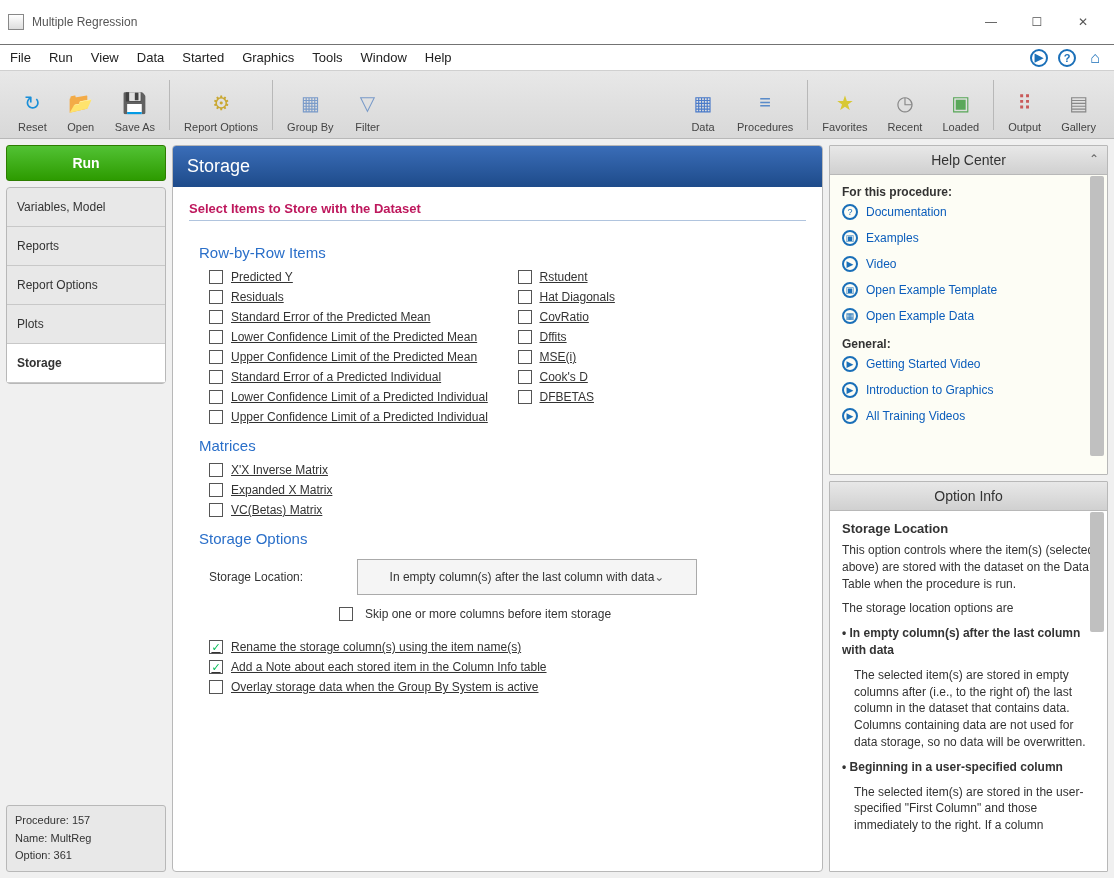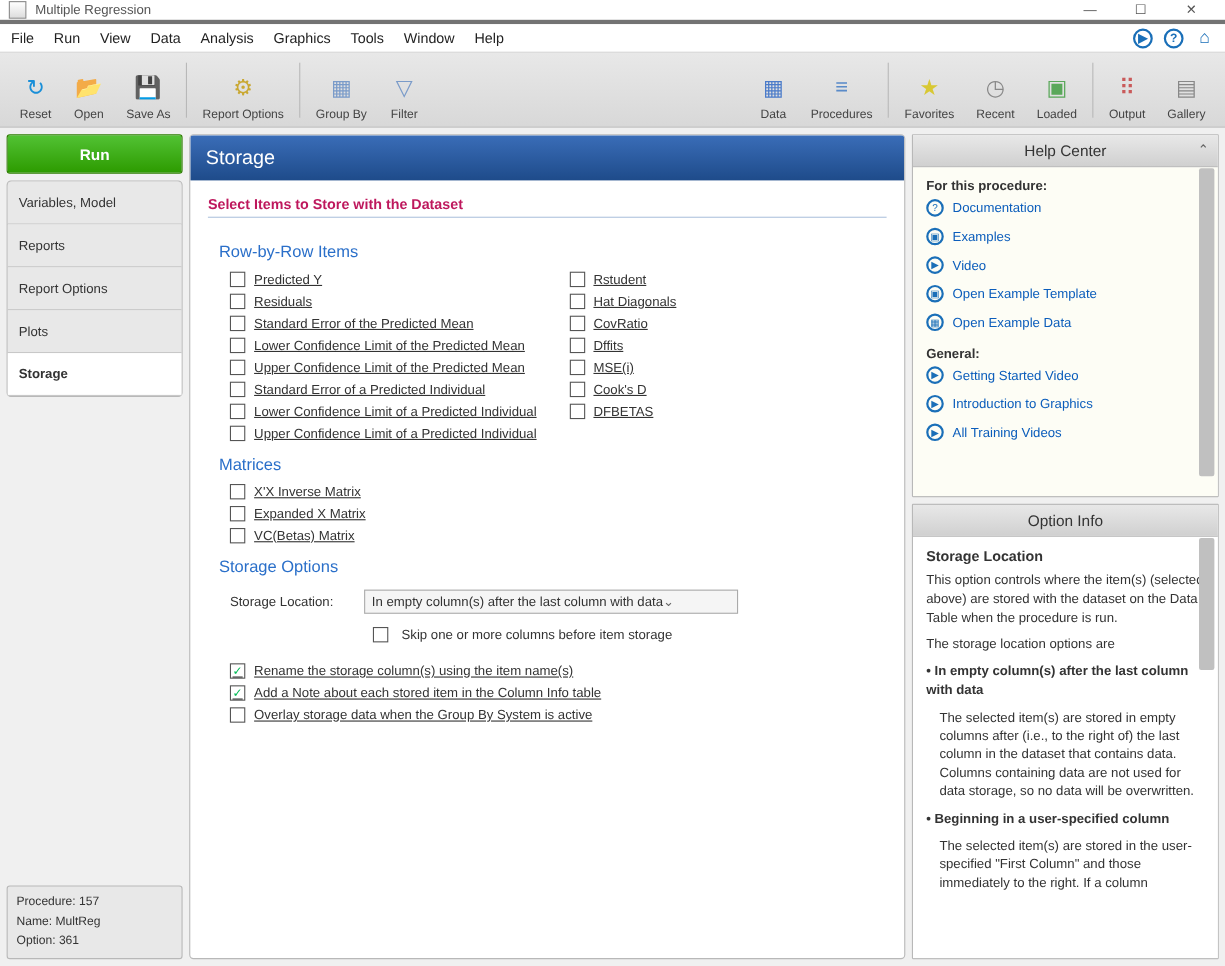--- a/index.html
+++ b/index.html
@@ -1,17 +1,17 @@
 <!DOCTYPE html>
 <html><head>
 <meta charset="utf-8">
 <style>
 * { box-sizing: border-box; margin: 0; padding: 0; font-family: "Segoe UI", Tahoma, sans-serif; }
 body { width: 1114px; height: 878px; background: #f0f0f0; overflow: hidden; display: flex; flex-direction: column; }
-.titlebar { height: 22px; background: #fff; display: flex; align-items: center; padding: 0 8px; border-bottom: 4px solid #737373; }
+.titlebar { height: 45px; background: #fff; display: flex; align-items: center; padding: 0 8px; border-bottom: 1px solid #737373; }
 .titlebar .icon { width: 16px; height: 16px; margin-right: 8px; border: 1px solid #888; display: inline-block; background: linear-gradient(#fff,#ddd); }
 .titlebar .title { font-size: 12px; color: #555; flex: 1; }
 .winbtns { display: flex; gap: 0; }
 .winbtn { width: 46px; height: 30px; display: flex; align-items: center; justify-content: center; color: #555; font-size: 12px; }
 .menubar { height: 26px; background: #fff; display: flex; align-items: center; padding: 0 10px; gap: 18px; font-size: 13px; color: #222; border-bottom: 1px solid #d0d0d0; }
 .menubar .spacer { flex: 1; }
 .menubar .righticons { display: flex; gap: 10px; color: #1a6fb8; }
 .righticon { width: 18px; height: 18px; border-radius: 50%; border: 2px solid #1a6fb8; display: flex; align-items: center; justify-content: center; font-size: 11px; font-weight: bold; }
 .toolbar { height: 68px; background: linear-gradient(#e8e8e8,#d8d8d8); display: flex; align-items: center; padding: 4px 8px; gap: 0; border-bottom: 1px solid #b8b8b8; }
 .tbtn { display: flex; flex-direction: column; align-items: center; justify-content: flex-end; padding: 2px 10px; height: 60px; font-size: 11px; color: #444; gap: 4px; position: relative; }
@@ -31,21 +31,21 @@
 .panelbody { padding: 14px 16px; font-size: 12px; color: #333; overflow-y: auto; }
 .sectiontitle { color: #be185d; font-weight: bold; font-size: 13px; border-bottom: 1px solid #b0c4de; padding-bottom: 4px; margin-bottom: 23px; }
 .grouptitle { color: #2a6fc9; font-size: 15px; margin: 10px 0 6px 10px; }
 .checkrow { display: flex; align-items: center; gap: 8px; padding: 3px 0 3px 20px; text-decoration: underline; }
 .checkbox { width: 14px; height: 14px; border: 1.5px solid #555; background: #fff; display: inline-flex; align-items: center; justify-content: center; font-size: 11px; color: #0b5; }
 .checkbox.checked::after { content: "✓"; }
 .twocol { display: flex; }
 .twocol > div { flex: 1; }
 .formrow { display: flex; align-items: center; gap: 12px; padding: 6px 0 6px 20px; }
 .formrow label { width: 110px; }
-.select { width: 340px; height: 22px; border: 1px solid #aaa; background: #f5f5f5; padding: 2px 6px; font-size: 12px; display: flex; align-items: center; justify-content: flex-start; }
+.select { width: 340px; height: 36px; border: 1px solid #aaa; background: #f5f5f5; padding: 2px 6px; font-size: 12px; display: flex; align-items: center; justify-content: center; margin-left: 26px; }
 .select::after { content: "⌄"; color: #666; font-size: 12px; }
 .rightcol { width: 279px; display: flex; flex-direction: column; gap: 6px; min-height: 0; }
 .rpanel { background: #fff; border: 1px solid #b8b8b8; border-radius: 1px; display: flex; flex-direction: column; min-height: 0; }
 .rpanel.help { height: 330px; flex-shrink: 0; }
 .rpanel.option { flex: 1; min-height: 0; justify-content: space-between; }
 .rhdr { background: linear-gradient(#e8e8e8,#d0d0d0); padding: 6px 10px; font-size: 14px; color: #333; text-align: center; border-bottom: 1px solid #b8b8b8; position: relative; }
 .rhdr .collapse { position: absolute; right: 8px; top: 6px; color: #666; font-size: 12px; }
 .rbody { padding: 10px 12px; font-size: 12px; color: #333; overflow-y: auto; flex: 1; background: #fdfdf5; }
 .rbody.plain { background: #fff; }
 .rbody b { font-weight: bold; }
@@ -68,21 +68,21 @@
     <div class="winbtn">☐</div>
     <div class="winbtn">✕</div>
   </div>
 </div>
 
 <div class="menubar">
   <span>File</span>
   <span>Run</span>
   <span>View</span>
   <span>Data</span>
-  <span>Analysis</span>
+  <span>Started</span>
   <span>Graphics</span>
   <span>Tools</span>
   <span>Window</span>
   <span>Help</span>
   <span class="spacer"></span>
   <div class="righticons">
     <span class="righticon" style="border-color:#1a6fb8;color:#1a6fb8">▶</span>
     <span class="righticon">?</span>
     <span class="righticon" style="border:none;font-size:16px">⌂</span>
   </div>

